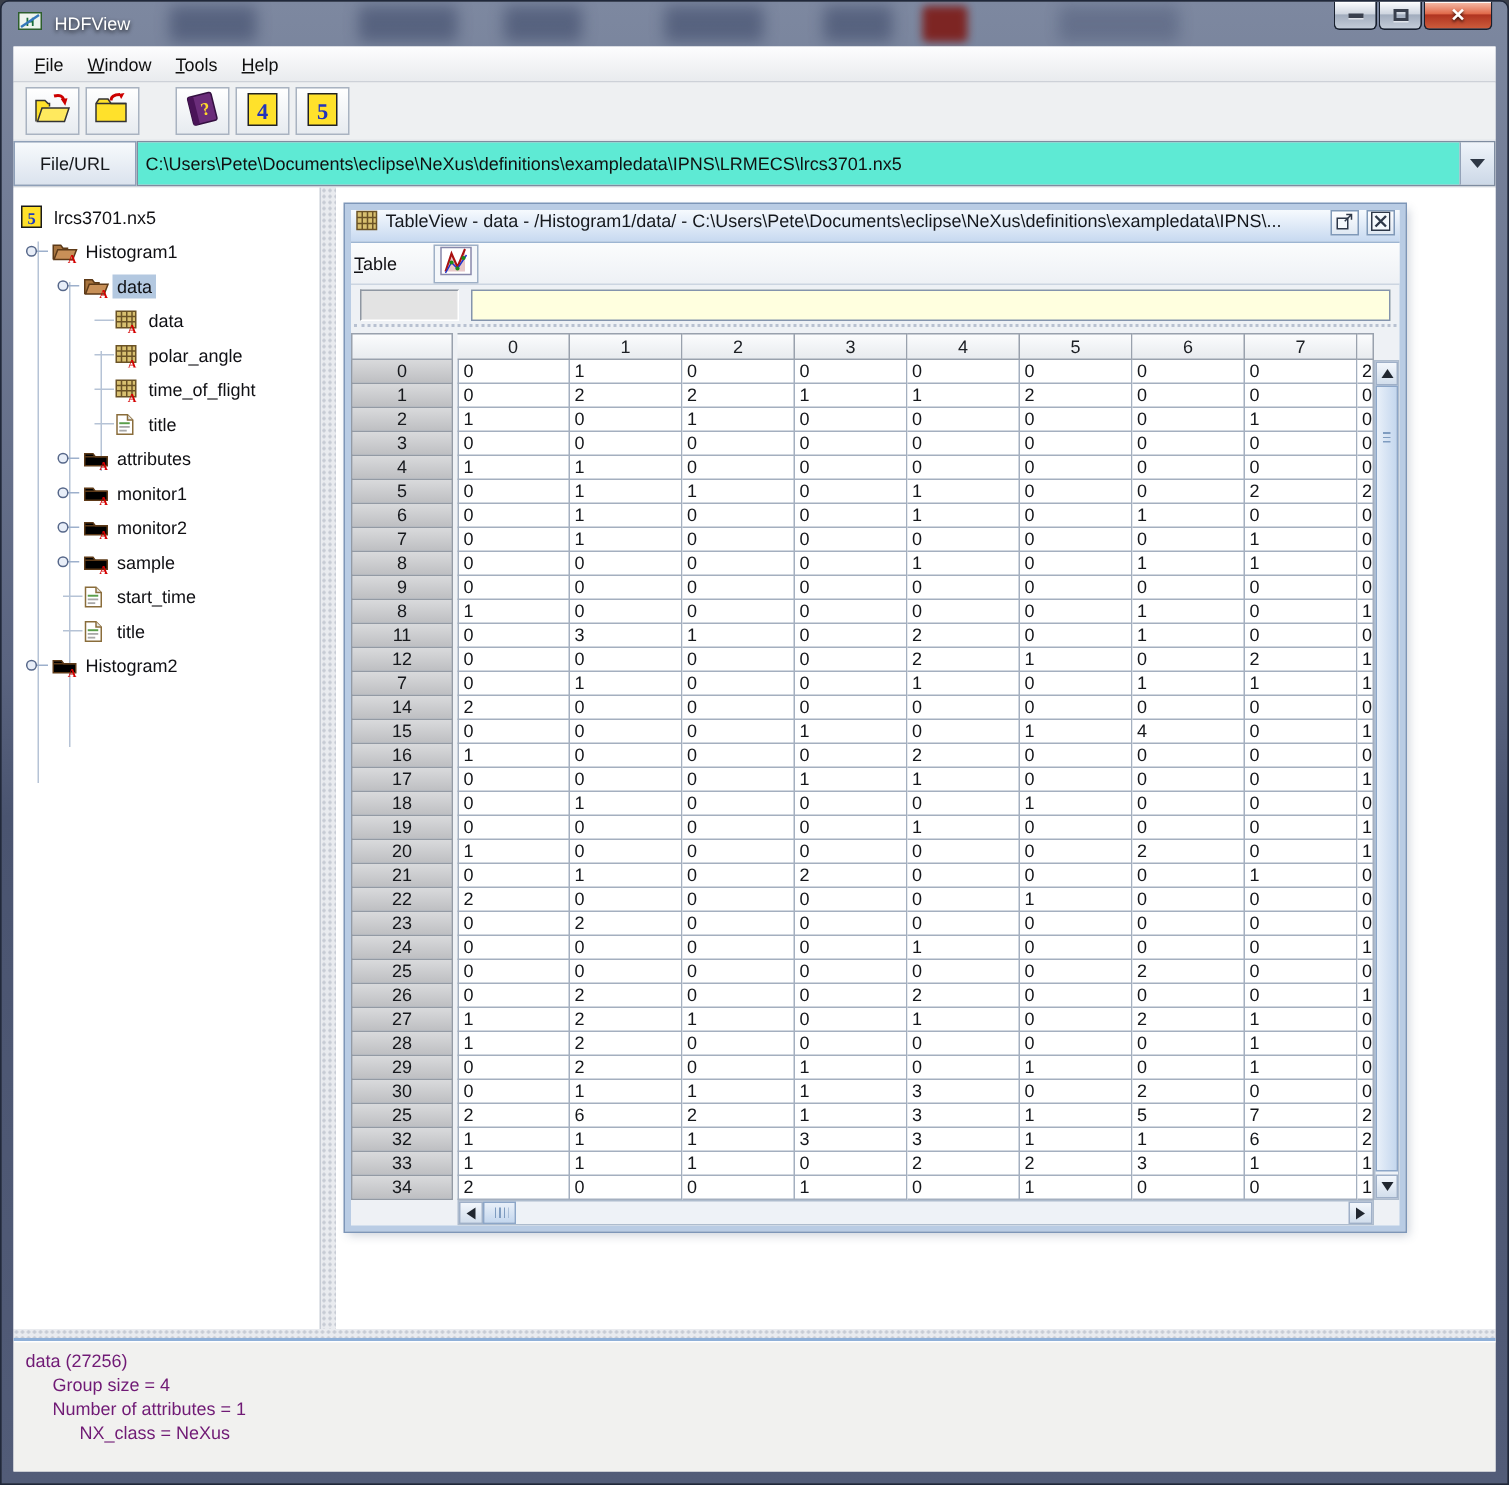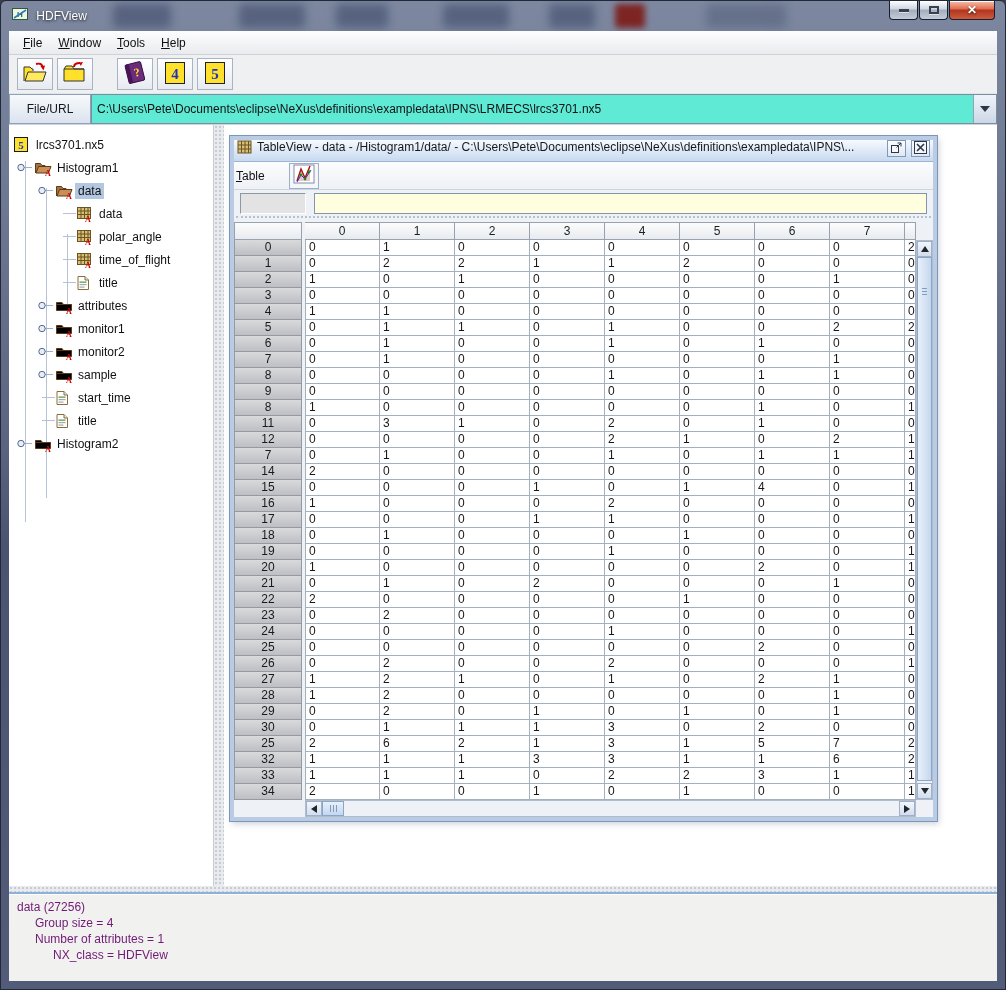--- a/index.html
+++ b/index.html
@@ -951,16 +951,16 @@
         </div>
 
       </div>
     </div>
 
     <div class="h-splitter"></div>
     <div class="info-panel" id="infopanel">
         <div class="info-line" style="padding-left:0px">data (27256)</div>
         <div class="info-line" style="padding-left:18px">Group size = 4</div>
         <div class="info-line" style="padding-left:18px">Number of attributes = 1</div>
-        <div class="info-line" style="padding-left:36px">NX_class = HDFView</div>
+        <div class="info-line" style="padding-left:36px">NX_class = NeXus</div>
       </div>
   </div>
 </div>
 
 </body></html>

